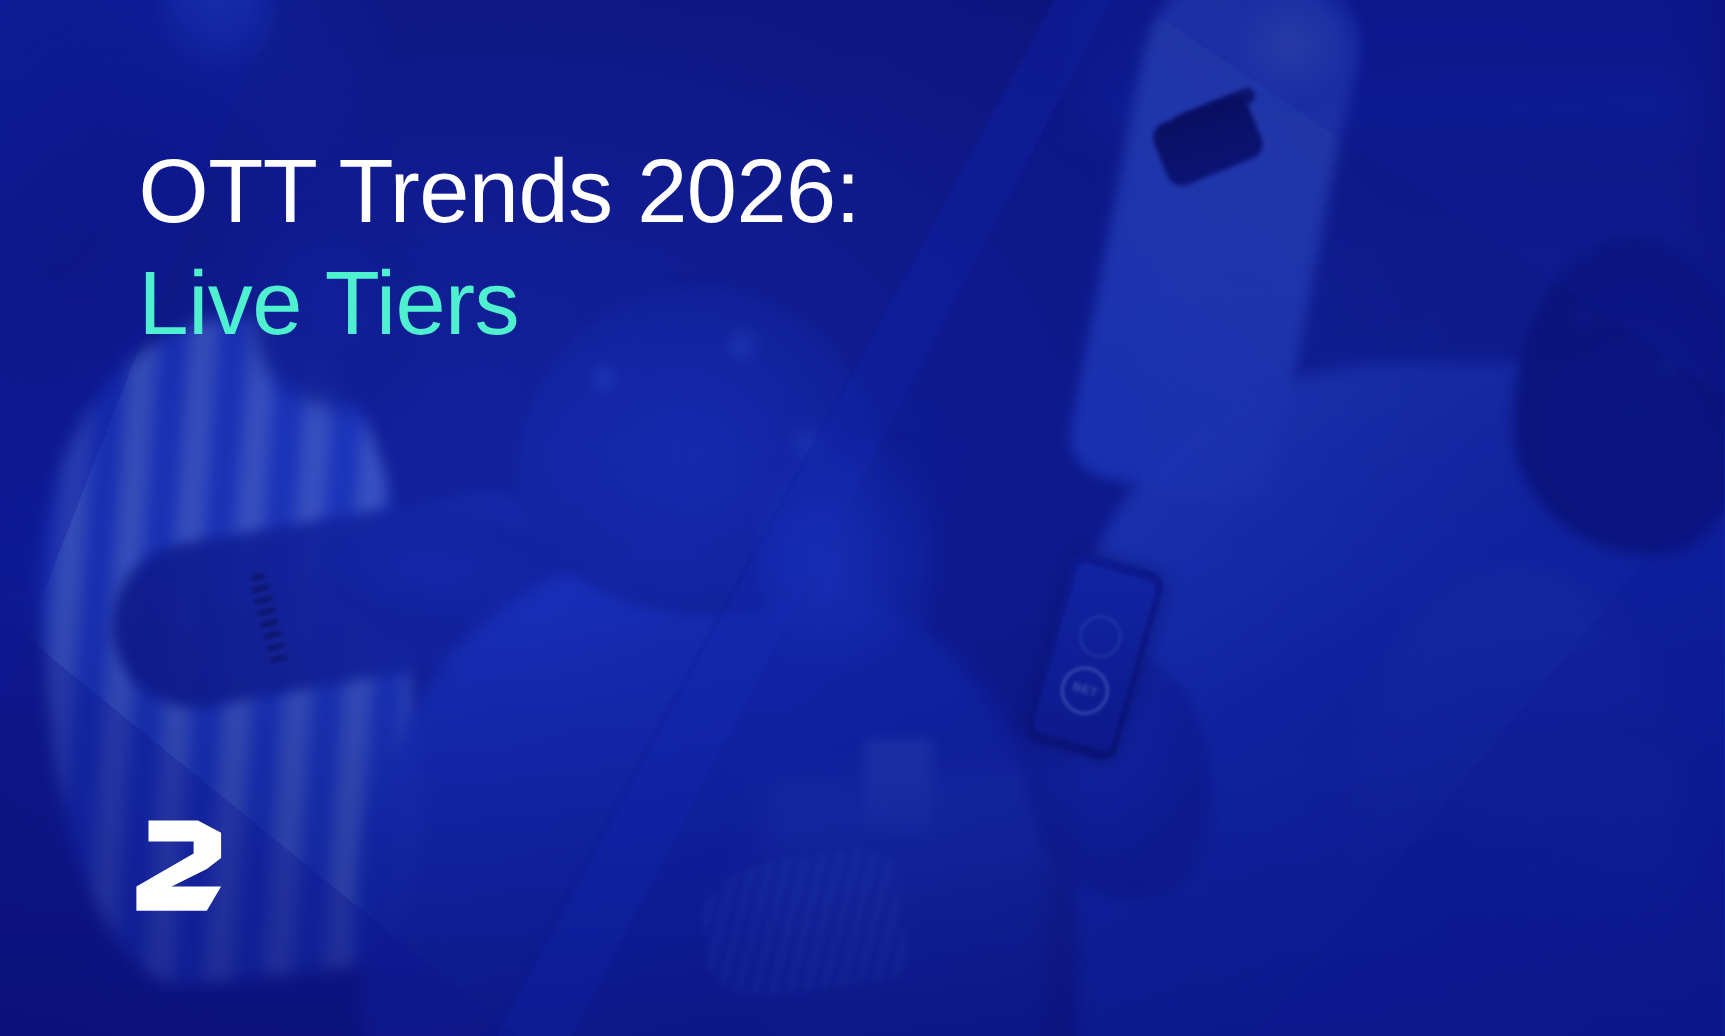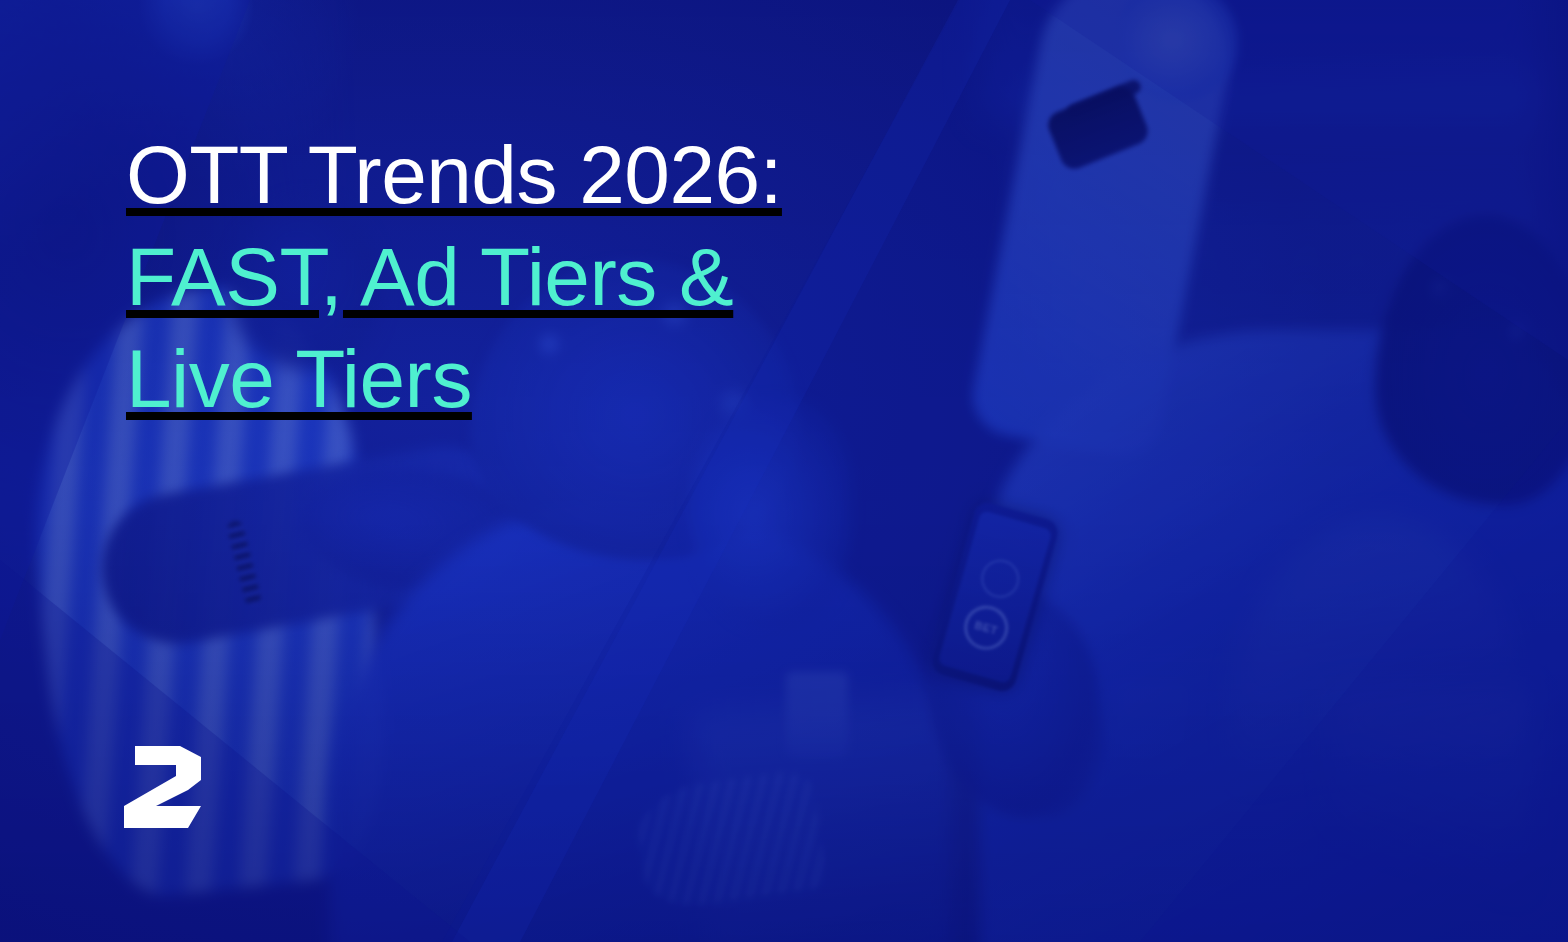--- a/index.html
+++ b/index.html
@@ -287,21 +287,20 @@
     position: absolute;
     left: 126px;
     top: 124px;
     z-index: 20;
     font-family: "Liberation Sans", sans-serif;
     font-weight: 400;
     font-size: 82px;
     line-height: 102px;
     letter-spacing: -0.5px;
     white-space: nowrap;
-    text-decoration: underline;
   }
   .line-1 { color: #ffffff; display:block; }
   .line-2 { color: #4ff0cf; display:block; }
   .line-3 { color: #4ff0cf; display:block; }
 
   
   .logo {
     position: absolute;
     left: 122px;
     top: 744px;
@@ -378,21 +377,20 @@
       <polygon points="0,560 470,942 0,942" fill="#0c1490" opacity="0.30"></polygon>
 
       <polygon points="1140,942 1568,420 1568,942" fill="#0b1490" opacity="0.16"></polygon>
 
       <polygon points="1030,0 1568,0 1568,360" fill="#101c9a" opacity="0.22"></polygon>
     </svg>
   </div>
 
   <div class="headline">
     <span class="line-1">OTT Trends 2026:</span>
-    <span class="line-2">FAST, Ad Tiers &amp;</span>
     <span class="line-3">Live Tiers</span>
   </div>
 
   <div class="logo">
     <svg viewBox="0 0 90 86" aria-hidden="true">
       <path d="M 13 21
                L 13 2
                L 58 2
                L 79 13
                L 79 36

